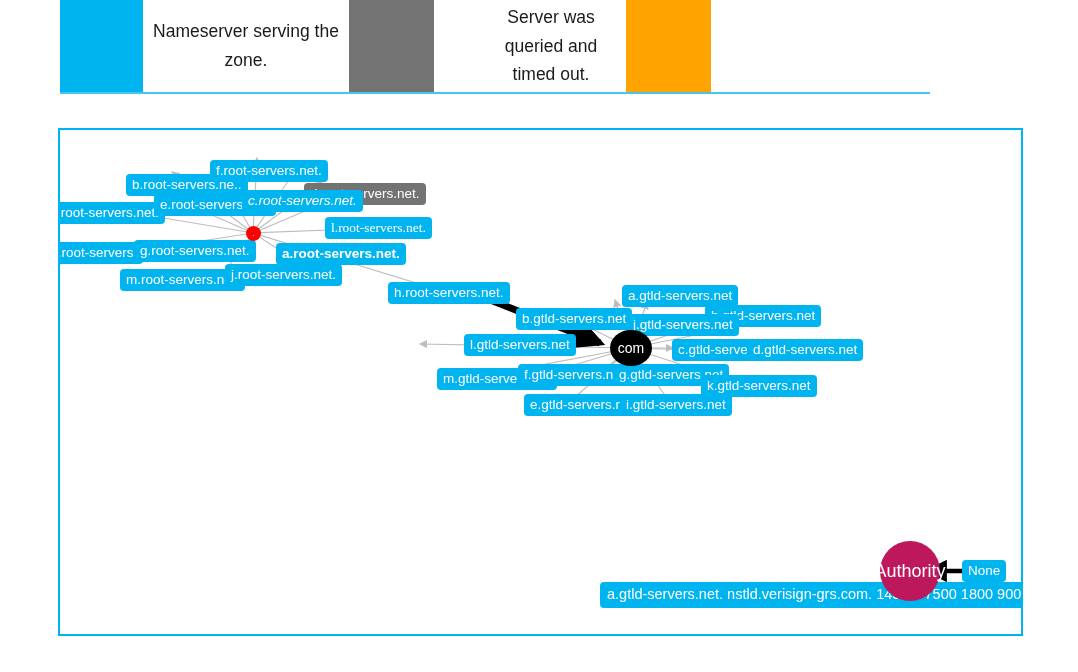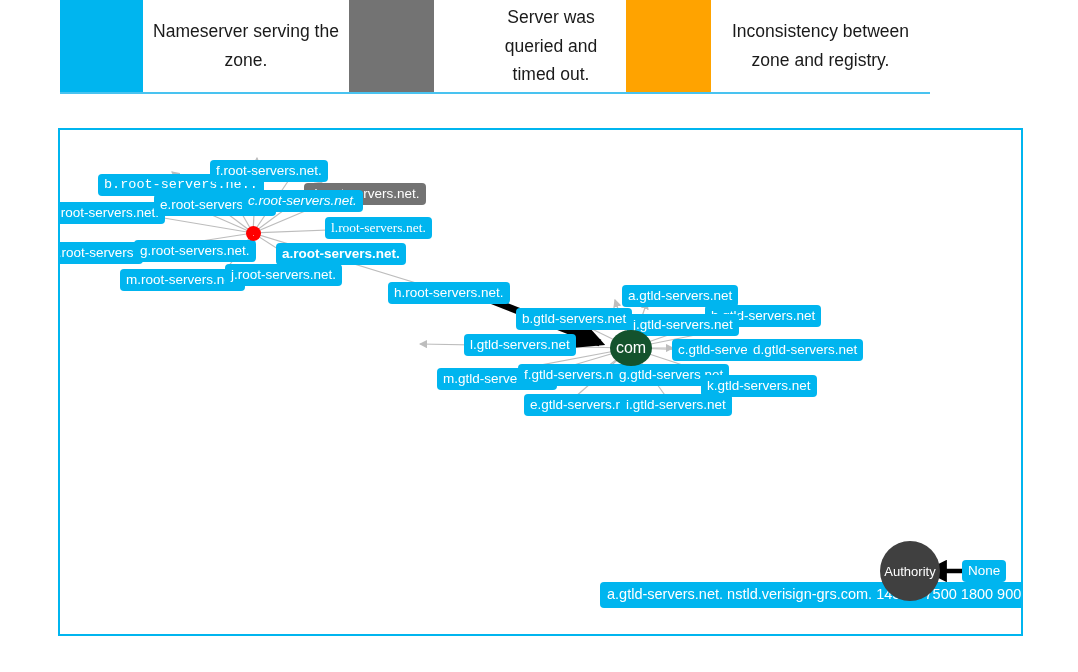--- a/index.html
+++ b/index.html
@@ -101,28 +101,28 @@
     color: #ffffff;
     box-sizing: border-box;
   }
   .cnode.root {
     width: 15px; height: 15px;
     background: #ff0000;
     font-size: 7px;
   }
   .cnode.com {
     width: 42px; height: 36px;
-    background: #14532d;
-    font-size: 16px;
+    background: #000000;
+    font-size: 14px;
     border-radius: 50%;
   }
   .cnode.authority {
     width: 60px; height: 60px;
-    background: #404040;
-    font-size: 13px;
+    background: #be185d;
+    font-size: 18px;
     color: #ffffff;
   }
 
   
   #soa-record {
     position: absolute;
     background: #00b5ef;
     color: #ffffff;
     font-size: 14.5px;
     line-height: 19px;
@@ -135,21 +135,20 @@
 </style>
 </head>
 <body>
 
 <div id="legend">
   <div class="legend-swatch sw-blue"></div>
   <div class="legend-text tx-1">Nameserver serving the zone.</div>
   <div class="legend-swatch sw-gray"></div>
   <div class="legend-text tx-2">Server was queried and timed out.</div>
   <div class="legend-swatch sw-orange"></div>
-  <div class="legend-text tx-3">Inconsistency between zone and registry.</div>
 </div>
 
 <div id="graph-frame">
   <div id="graph-canvas">
 
     <svg id="graph-svg" viewBox="0 0 961 504">
       <defs>
         <marker id="ah-gray" markerWidth="7" markerHeight="7" refX="6" refY="3.5" orient="auto" markerUnits="strokeWidth">
           <path d="M0,0 L7,3.5 L0,7 z" fill="#bdbdbd"></path>
         </marker>
@@ -193,21 +192,21 @@
 
       <g>
         <line x1="410" y1="162" x2="540" y2="213" stroke="#000000" stroke-width="7" marker-end="url(#ah-black)"></line>
       </g>
 
       <g>
         <line x1="902" y1="441" x2="868" y2="441" stroke="#000000" stroke-width="4.5" marker-end="url(#ah-black)"></line>
       </g>
     </svg>
 
-    <div class="nlabel" style="left:38px;  top:44px;font-family:Liberation Mono, monospace;">b.root-servers.ne..</div>
+    <div class="nlabel" style="left:66px;  top:44px;">b.root-servers.ne..</div>
     <div class="nlabel" style="left:150px; top:30px;">f.root-servers.net.</div>
     <div class="nlabel gray" style="left:244px; top:53px;">d.root-servers.net.</div>
     <div class="nlabel" style="left:-12px; top:72px;">i.root-servers.net.</div>
     <div class="nlabel" style="left:94px;  top:64px;">e.root-servers.net.</div>
     <div class="nlabel" style="left:182px; top:60px;font-style:italic;">c.root-servers.net.</div>
     <div class="nlabel" style="left:265px; top:87px;font-family:Liberation Serif, serif;">l.root-servers.net.</div>
     <div class="nlabel" style="left:-15px; top:112px;">k.root-servers.</div>
     <div class="nlabel" style="left:74px;  top:110px;">g.root-servers.net.</div>
     <div class="nlabel" style="left:216px; top:113px;font-weight:bold;">a.root-servers.net.</div>
     <div class="nlabel" style="left:60px;  top:139px;">m.root-servers.net.</div>

